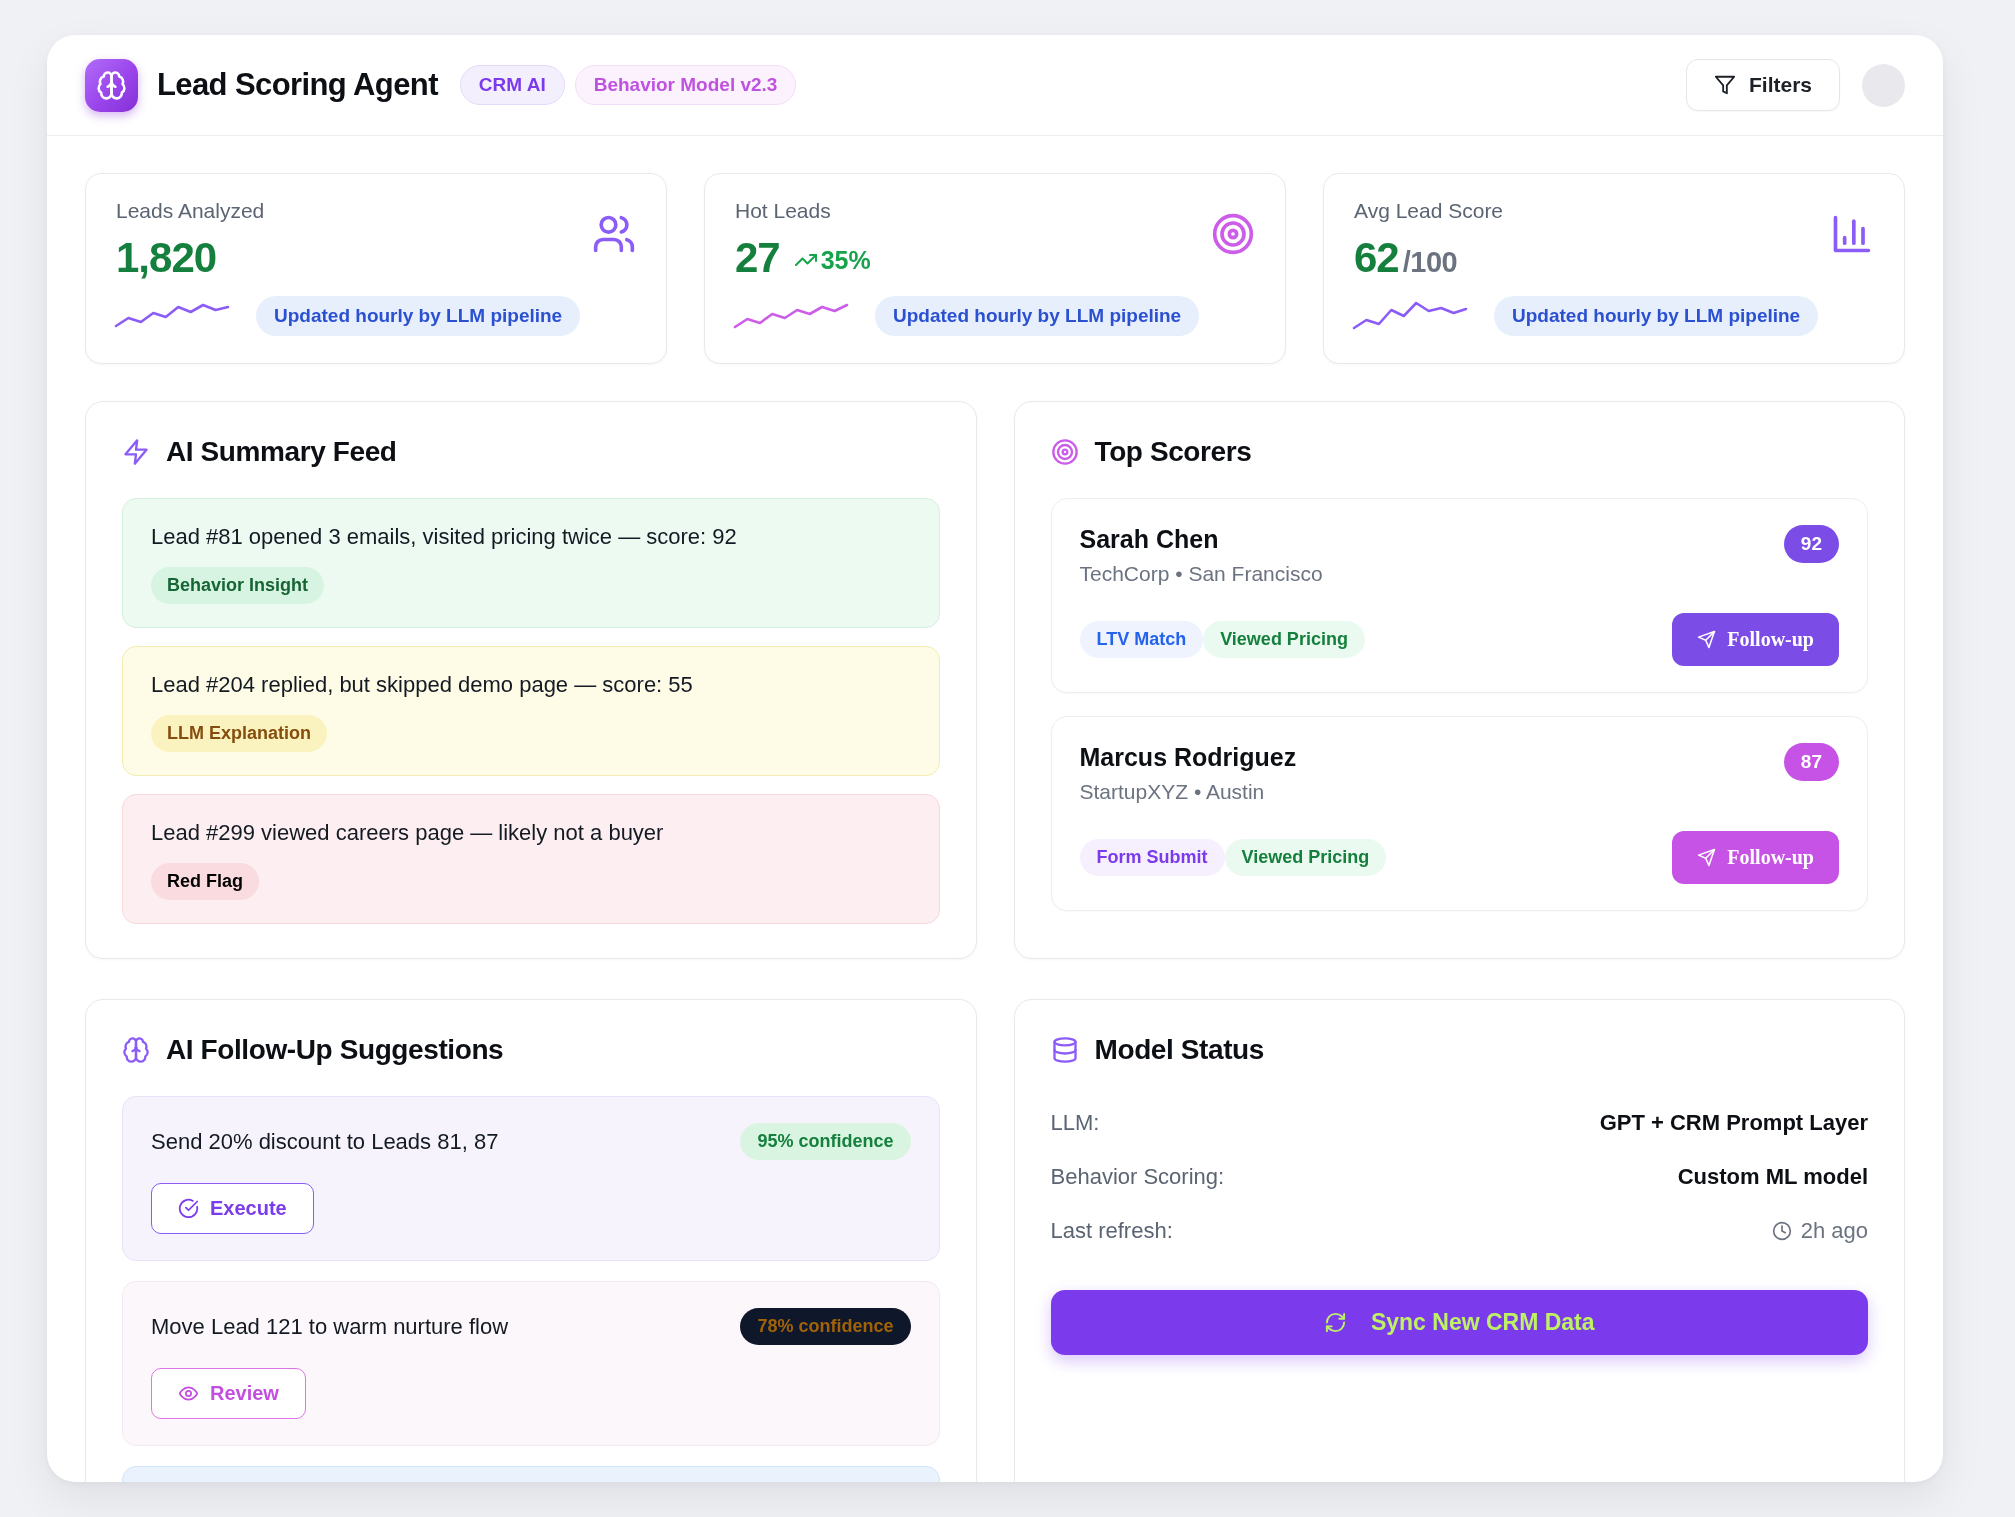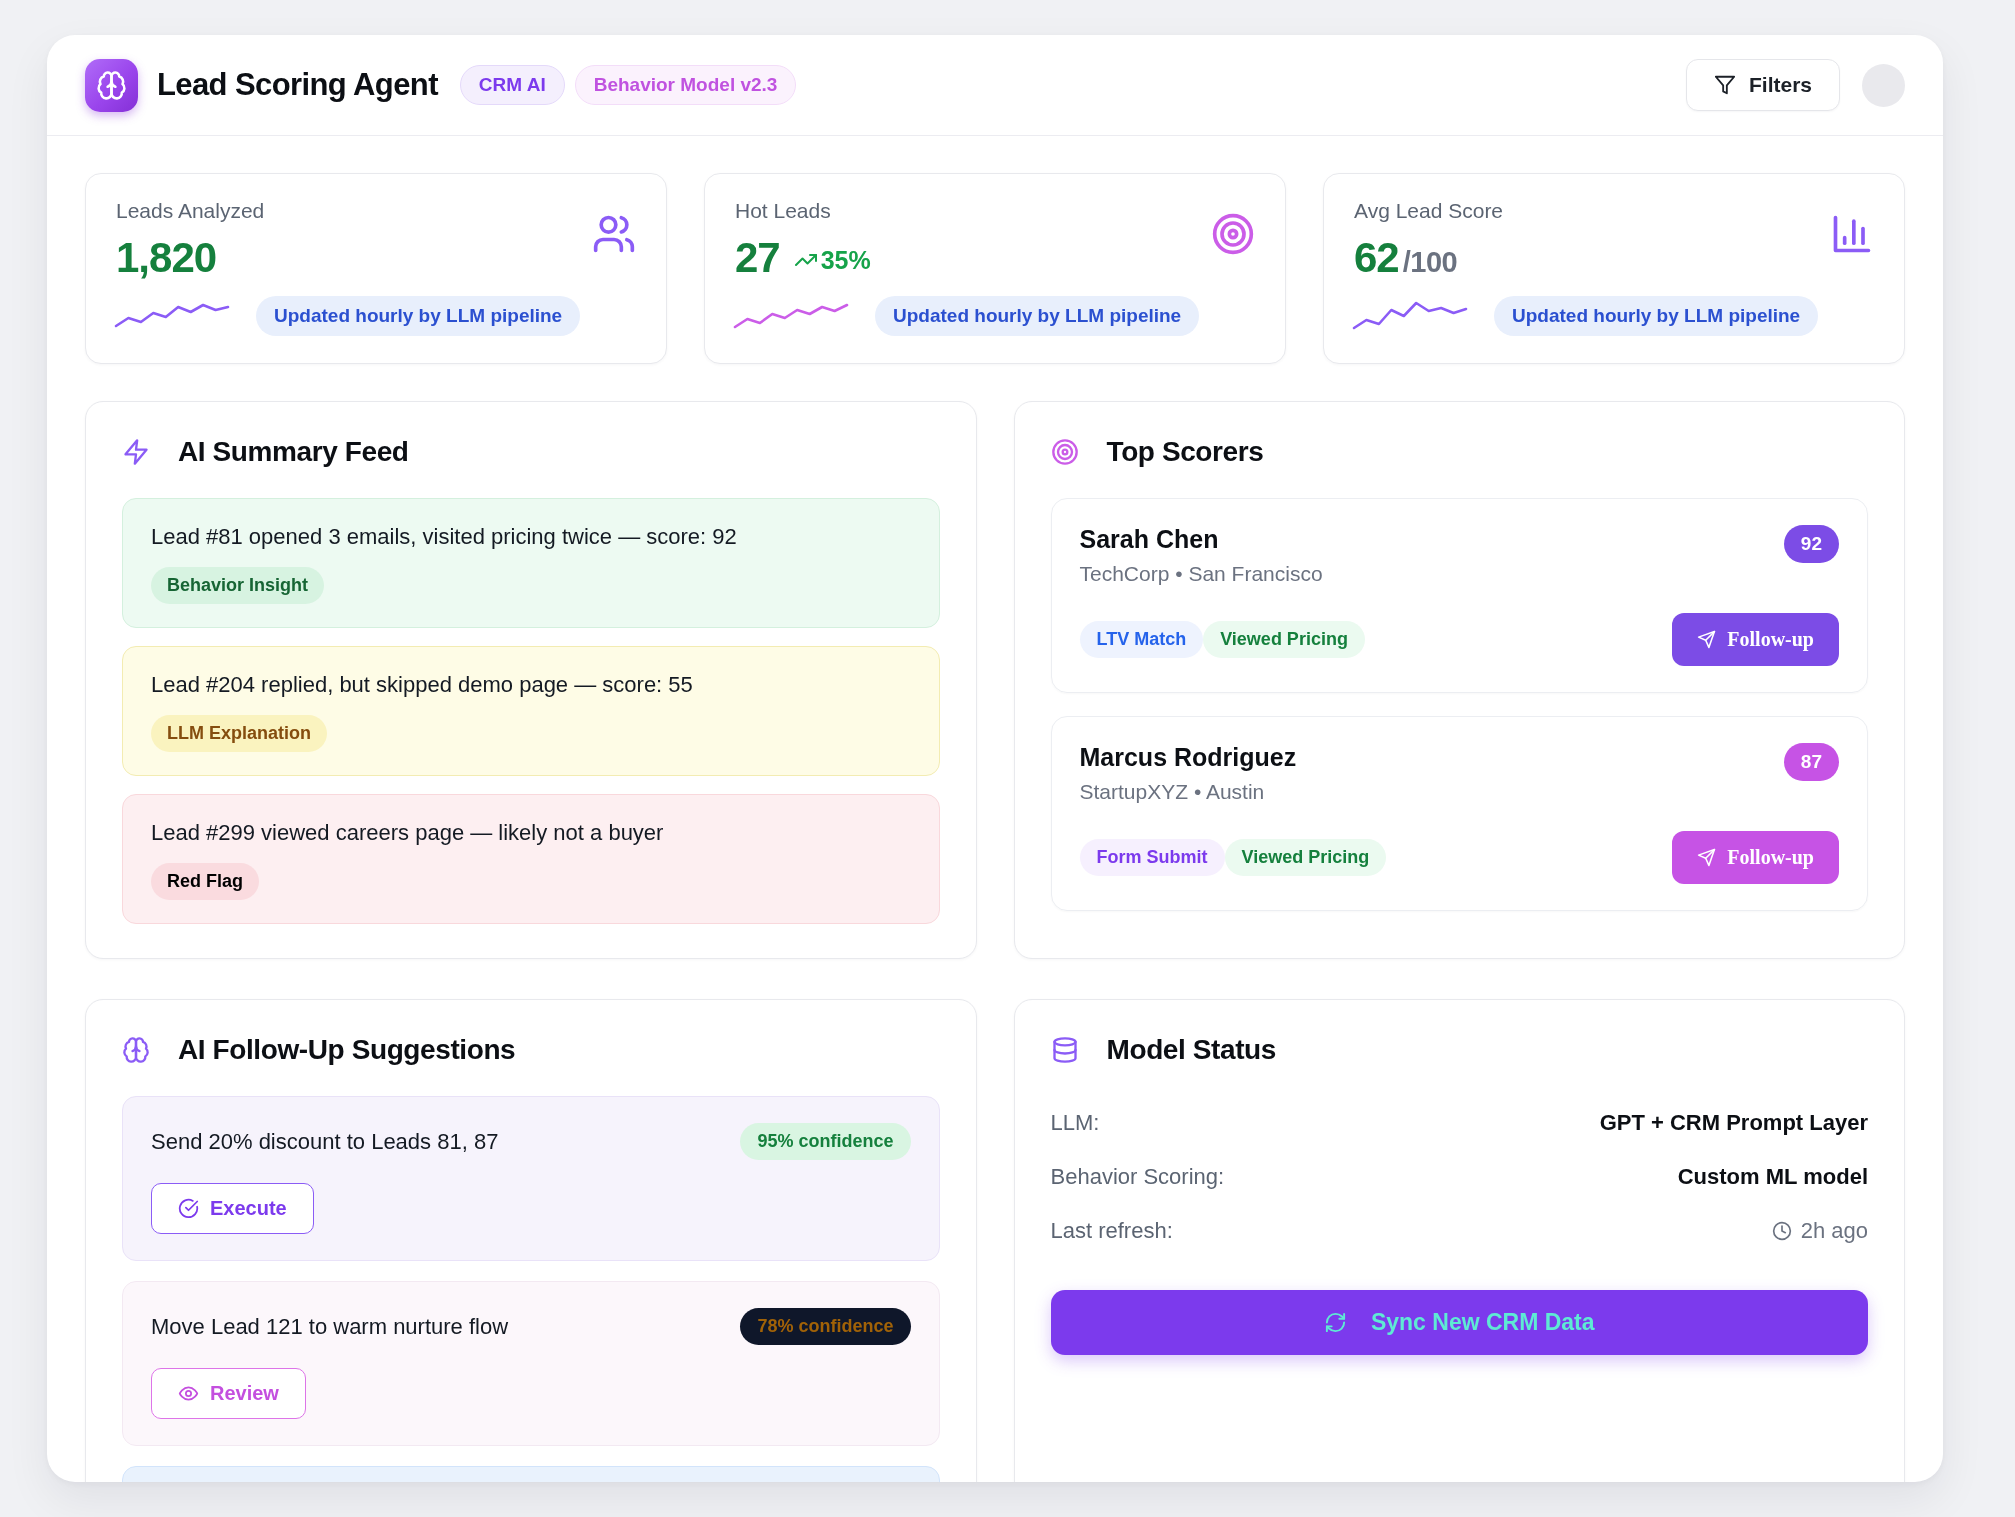--- a/index.html
+++ b/index.html
@@ -51,21 +51,21 @@
   .stat-icon.purple { color:#8b5cf6; }
   .stat-icon.magenta { color:#cb5de8; }
   .stat-foot { display:flex; align-items:center; margin-top:14px; }
   .spark { width:112px; height:40px; overflow:visible; }
   .spark polyline { fill:none; stroke:currentColor; stroke-width:2.6; stroke-linecap:round; stroke-linejoin:round; }
   .spark.purple { color:#8b5cf6; } .spark.magenta { color:#cb5de8; }
   .update-badge { margin-left:28px; font-size:19px; font-weight:700; color:#2b50d0; background:#e8effc; padding:9px 18px; }
   
   .main { display:grid; grid-template-columns:1fr 1fr; column-gap:37px; row-gap:40px; padding:0 38px 38px; }
   .sec-card { border:1px solid #e8e9ed; border-radius:18px; background:#fff; padding:34px 36px; box-shadow:0 1px 3px rgba(16,24,40,.04); }
-  .sec-head { display:flex; align-items:center; gap:28px; margin-bottom:30px; }
+  .sec-head { display:flex; align-items:center; gap:16px; margin-bottom:30px; }
   .sec-title { font-size:28px; font-weight:800; letter-spacing:-.4px; color:#0c0f14; }
   .sec-icon.purple { color:#8b5cf6; } .sec-icon.magenta { color:#cb5de8; }
   
   .feed-item { border-radius:14px; padding:25px 28px 23px; margin-bottom:18px; }
   .feed-item:last-child { margin-bottom:0; }
   .feed-text { font-size:22px; color:#141a23; }
   .feed-tag { margin-top:17px; font-size:18px; padding:8px 16px; }
   .tone-green  { background:#edfaf2; border:1px solid #d4f0de; }
   .tone-green  .feed-tag { background:#d7f3e1; color:#166534; }
   .tone-yellow { background:#fefce6; border:1px solid #f3ecb2; }
@@ -109,21 +109,21 @@
   .sugg-pink .conf-pill { color:#a16207; background:#0f172a; }
   .sugg-pink .sugg-btn  { border:1.5px solid #dd74e8; color:#c44fdf; }
   .sugg-blue { background:#e9f2fd; border:1px solid #d2e4fb; }
   
   .ms-row { display:flex; justify-content:space-between; align-items:center; padding:14px 0; }
   .ms-label { font-size:22px; color:#5b6472; }
   .ms-value { font-size:22px; font-weight:700; color:#0c0f14; }
   .ms-value.muted { font-weight:400; color:#6b7280; display:inline-flex; align-items:center; gap:9px; }
   .sync-btn {
     margin-top:32px; width:100%; height:65px; border:none; border-radius:14px; cursor:pointer;
-    background:#7c3aed; color:#5eead4; font-family:inherit; font-size:23px; font-weight:700;
+    background:#7c3aed; color:#bef264; font-family:inherit; font-size:23px; font-weight:700;
     display:flex; align-items:center; justify-content:center; gap:24px;
     box-shadow:0 6px 16px rgba(124,58,237,.28);
   }
   .ic { display:inline-flex; flex:0 0 auto; }
   svg { display:block; }
 </style>
 </head>
 <body>
 
 <div class="app">

